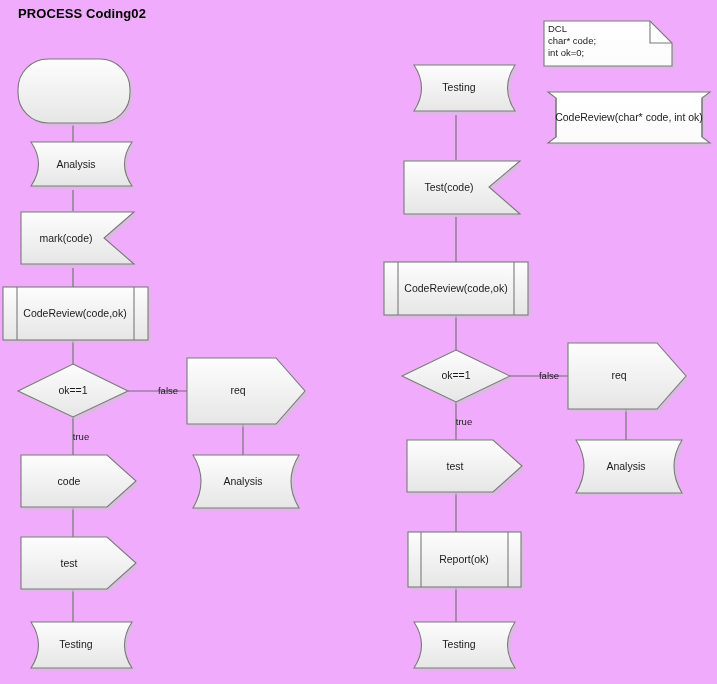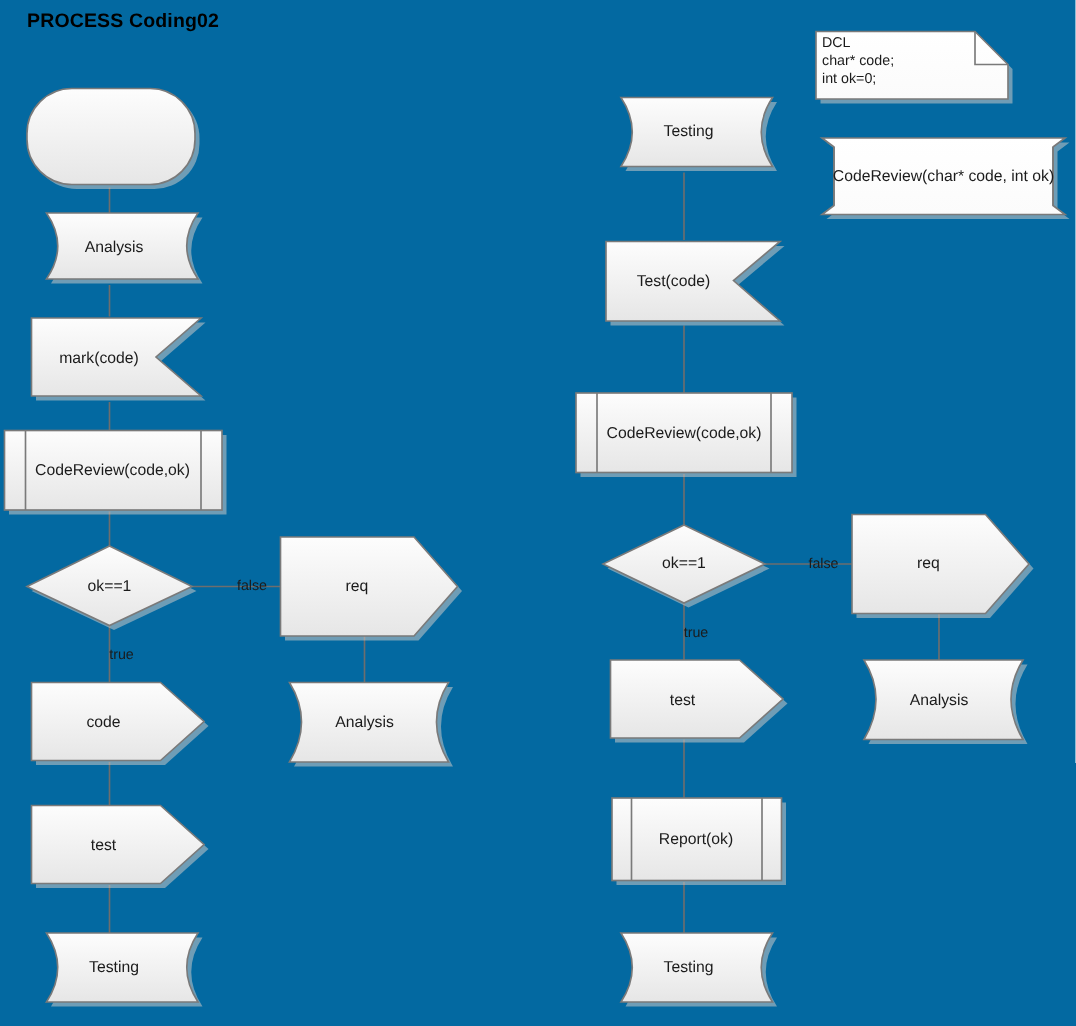--- a/index.html
+++ b/index.html
@@ -7,21 +7,21 @@
     padding: 0;
     background: #ffffff;
   }
   body {
     font-family: "Liberation Sans", sans-serif;
   }
   #canvas {
     position: relative;
     width: 717px;
     height: 684px;
-    background: #0369a1;
+    background: #f0abfc;
     overflow: hidden;
   }
   #diagram-title {
     position: absolute;
     left: 18px;
     top: 6px;
     font-size: 13px;
     font-weight: bold;
     color: #000000;
     letter-spacing: 0.1px;

